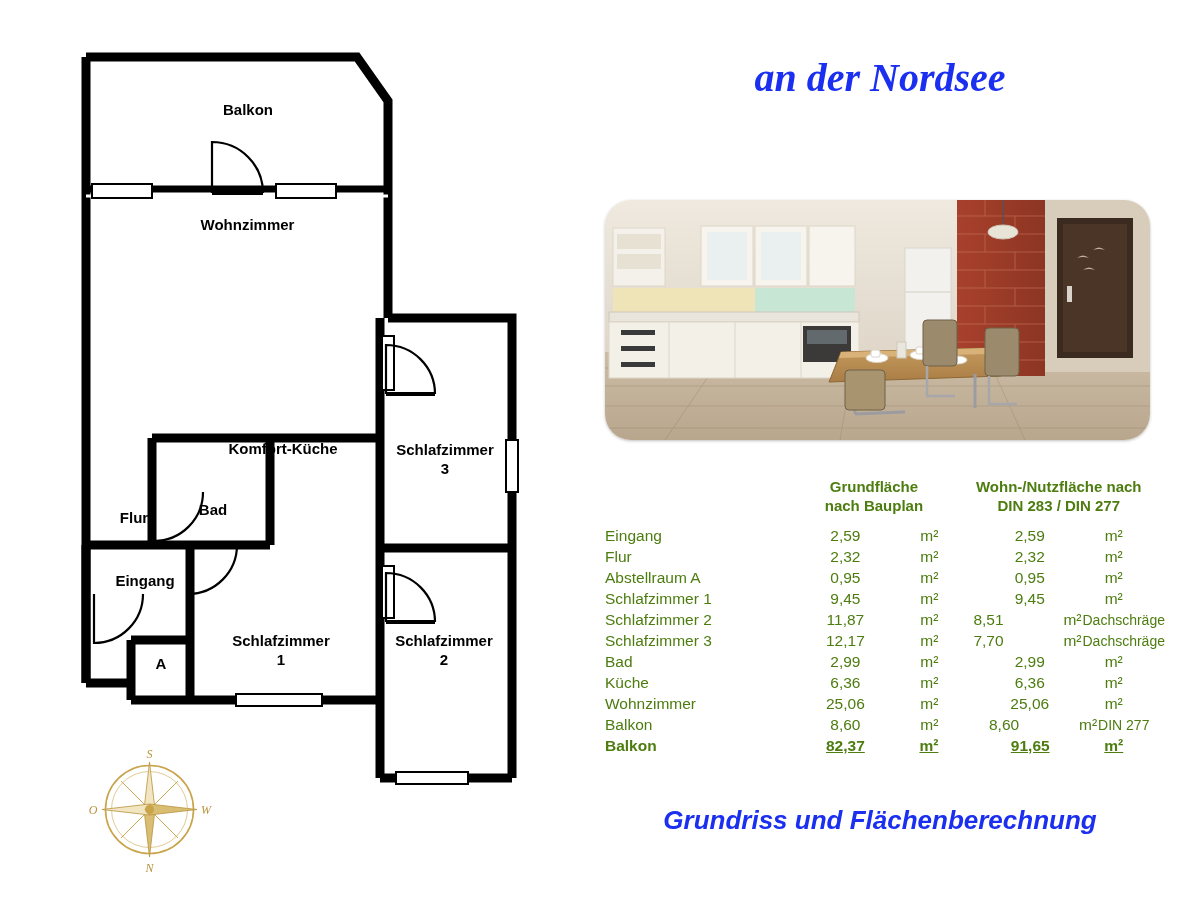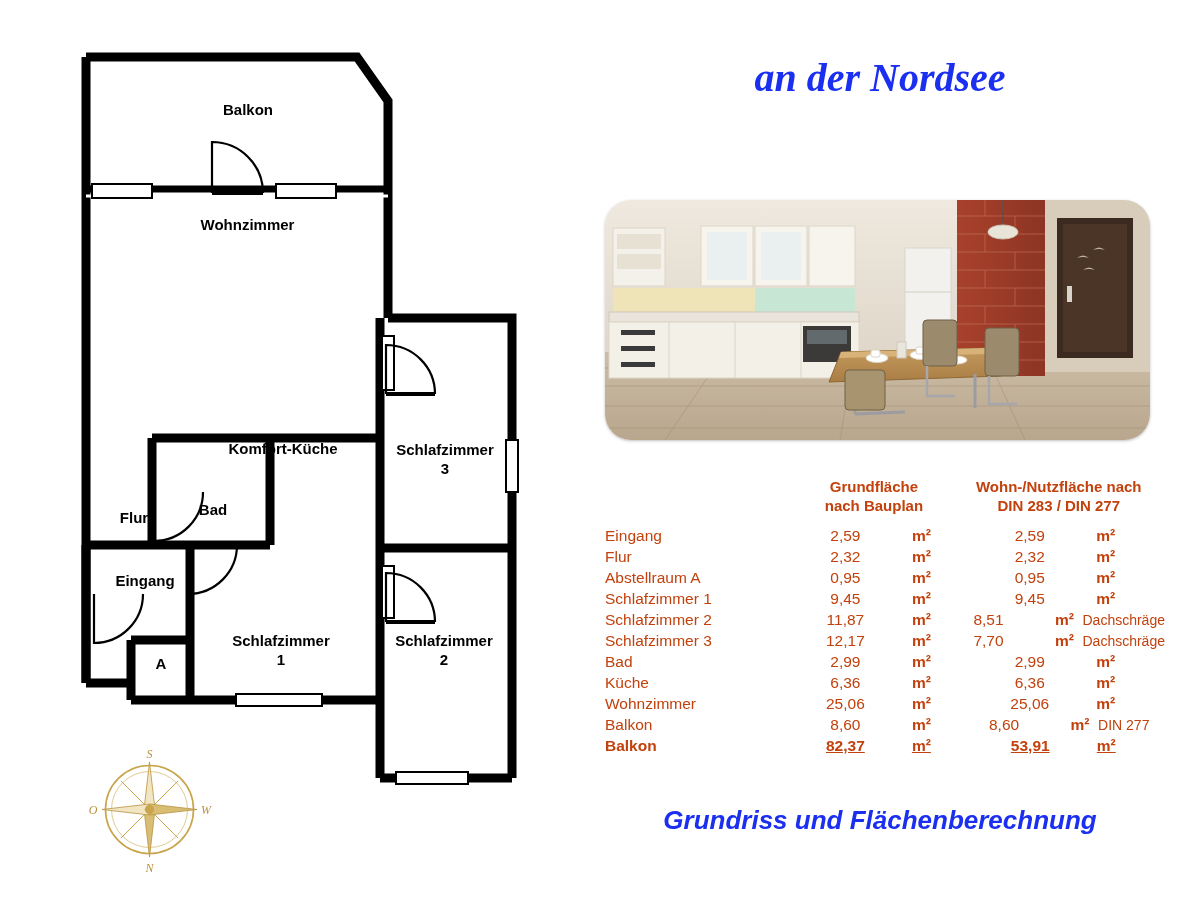--- a/index.html
+++ b/index.html
@@ -76,21 +76,21 @@
   }
   #photo svg { display: block; }
 
   
   #area-table {
     position: absolute;
     left: 45px;
     top: 478px;
     width: 560px;
     font-size: 15.5px;
-    color: #c2410c;
+    color: #4d7c0f;
   }
   #area-table table {
     border-collapse: collapse;
     width: 100%;
   }
   #area-table th {
     font-weight: bold;
     font-size: 15px;
     text-align: center;
     padding: 0 0 10px 0;
@@ -100,21 +100,21 @@
   }
   #area-table th.c0 { width: 200px; }
   #area-table th.c1 { width: 160px; }
   #area-table th.c2 { width: 200px; }
   #area-table td {
     padding: 1.5px 0;
     vertical-align: baseline;
   }
   .cell-name { text-align: left; padding-left: 2px; }
   .num-wrap { display: inline-block; width: 72px; text-align: center; }
-  .unit { display: inline-block; width: 34px; text-align: center; padding-left: 23px; font-weight: bold; }
+  .unit { display: inline-block; width: 34px; text-align: right; padding-left: 23px; }
   .cell-val { text-align: center; white-space: nowrap; }
   .note {
     font-size: 14px;
     margin-left: 1px;
   }
   .total td { padding-top: 8px; font-weight: bold; }
   .total .num-wrap, .total .unit { text-decoration: underline; }
   .total .cell-name { font-weight: bold; }
 
   #caption {
@@ -450,21 +450,21 @@
             <td class="cell-val"><span class="num-wrap">25,06</span><span class="unit">m²</span><span class="note"></span></td>
           </tr>
           <tr>
             <td class="cell-name">Balkon</td>
             <td class="cell-val"><span class="num-wrap">8,60</span><span class="unit">m²</span></td>
             <td class="cell-val"><span class="num-wrap">8,60</span><span class="unit">m²</span><span class="note">DIN 277</span></td>
           </tr>
           <tr class="total">
             <td class="cell-name">Balkon</td>
             <td class="cell-val"><span class="num-wrap">82,37</span><span class="unit">m²</span></td>
-            <td class="cell-val"><span class="num-wrap">53,91</span><span class="unit">m²</span></td>
+            <td class="cell-val"><span class="num-wrap">91,65</span><span class="unit">m²</span></td>
           </tr>
         </tbody>
       </table>
     </div>
 
     <div id="caption">Grundriss und Flächenberechnung</div>
   </div>
 </div>
 
 </body></html>

